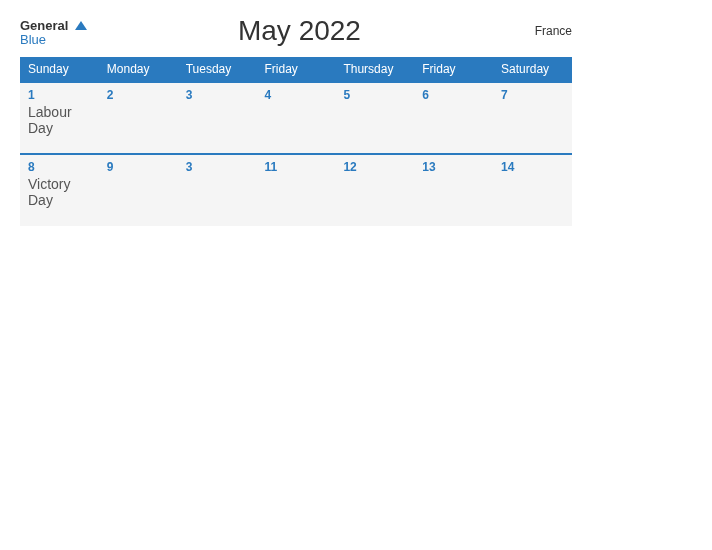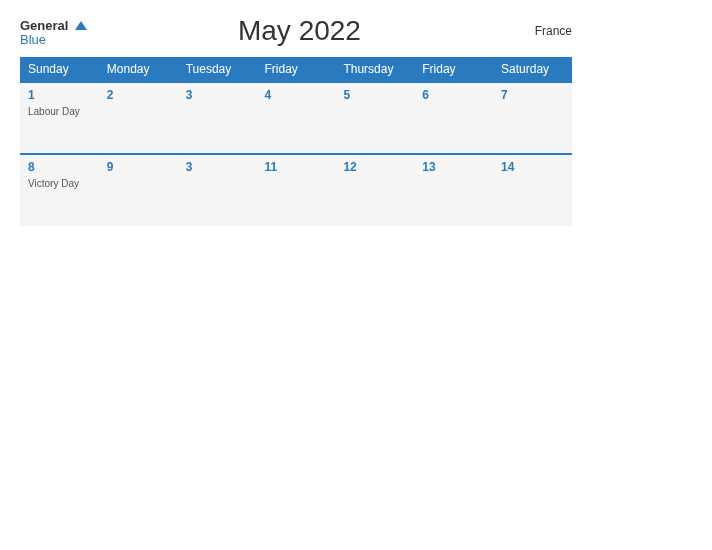--- a/index.html
+++ b/index.html
@@ -88,21 +88,21 @@
       width: 14.28%;
     }
     .day-num {
       font-size: 12px;
       color: #2a7abf;
       font-weight: bold;
       display: block;
       margin-bottom: 2px;
     }
     .holiday {
-      font-size: 10px;
+      font-size: 14px;
       color: #555;
     }
     .empty-cell {
       background: #f5f5f5;
     }
   </style>
 </head>
 <body>
 
 <div class="page">

